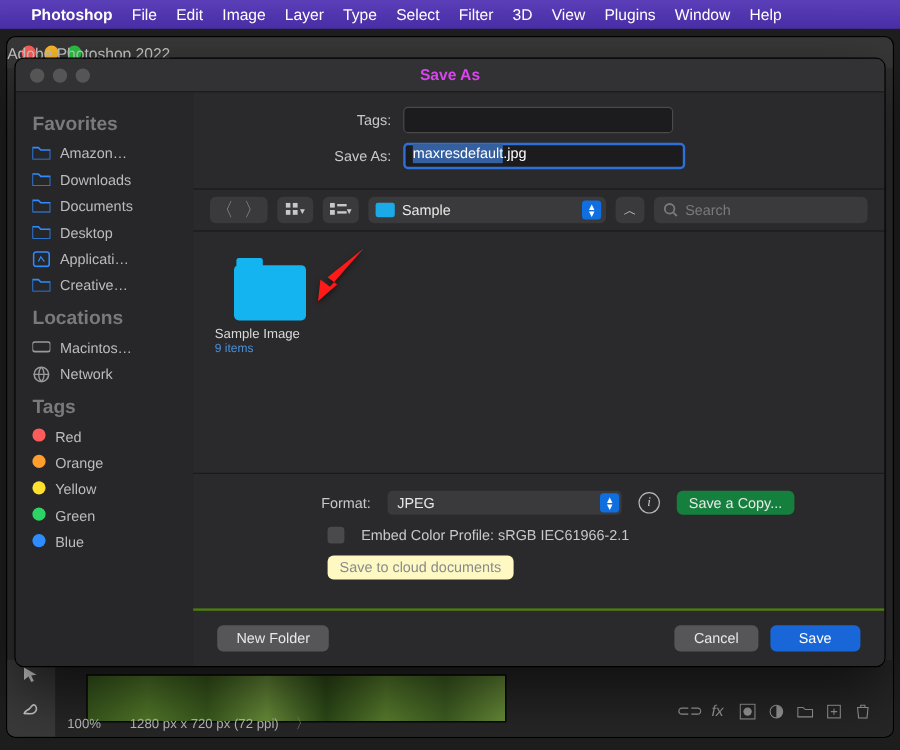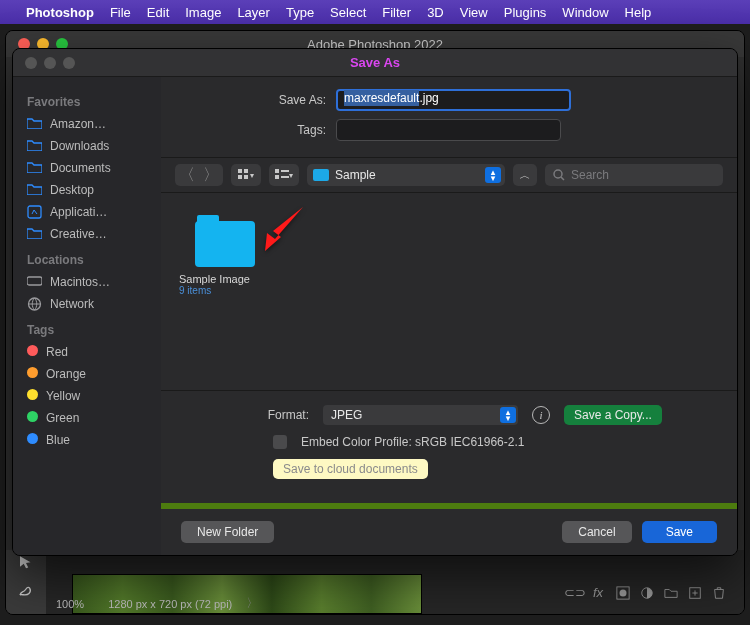--- a/index.html
+++ b/index.html
@@ -13,43 +13,43 @@
 
   
   .appwin { position: absolute; left: 5px; top: 30px; width: 740px; height: 585px; background: #303030; border: 1px solid #000; border-radius: 8px; overflow: hidden; }
   .appwin-titlebar { height: 26px; background: #383838; display: flex; align-items: center; position: relative; }
   .traffic { display: flex; gap: 7px; padding-left: 12px; }
   .dot { width: 12px; height: 12px; border-radius: 50%; }
   .dot.red { background: #ff5f57; }
   .dot.yel { background: #febc2e; }
   .dot.grn { background: #28c840; }
   .dot.gray { background: #555; }
-  .appwin-title { position: absolute; left: 0; right: 0; text-align: center; color: #c8c8c8; font-size: 13px; pointer-events: none; }
-
-  
-  .bottom-strip { position: absolute; left: 0; bottom: 0; right: 0; height: 64px; background: #262626; display: flex; align-items: flex-end; }
+  .appwin-title { position: absolute; left: 0; right: 0; color: #c8c8c8; font-size: 13px; pointer-events: none; }
+
+  
+  .bottom-strip { position: absolute; left: 0; bottom: 0; right: 0; height: 64px; background: #262626; display: flex; align-items: center; }
   .tool-col { width: 40px; height: 100%; background: #3a3a3a; display: flex; flex-direction: column; justify-content: flex-start; align-items: center; gap: 8px; padding-top: 4px; }
   .tool-col svg { width: 18px; height: 18px; }
   .canvas-prev { width: 350px; height: 40px; background: linear-gradient(90deg,#3a5a1e,#537a2a,#3a5a1e,#6a8f3a,#2e4a18,#5a7f2e,#3f5f22,#6a8f3a); margin-left: 26px; border: 1px solid #000; }
   .status-row { position: absolute; left: 40px; bottom: 2px; display: flex; align-items: center; gap: 14px; color: #bcbcbc; font-size: 11px; }
   .status-row .zoom { padding: 0 10px; }
   .status-row .chev { color: #888; font-size: 12px; }
   .icon-row { position: absolute; right: 18px; bottom: 14px; display: flex; gap: 10px; color: #9a9a9a; font-size: 13px; align-items: center; }
   .icon-row span { width: 16px; text-align: center; }
   .icon-row svg { width: 14px; height: 14px; fill: #9a9a9a; }
 
   
   .dialog { position: absolute; left: 12px; top: 48px; width: 726px; height: 508px; background: #2a2a2c; border: 1px solid #000; border-radius: 8px; box-shadow: 0 20px 50px rgba(0,0,0,.6); display: flex; flex-direction: column; overflow: hidden; }
   .dlg-titlebar { height: 28px; background: #323234; display: flex; align-items: center; position: relative; border-bottom: 1px solid #1a1a1a; }
   .dlg-title { position: absolute; left: 0; right: 0; text-align: center; color: #d946ef; font-size: 13px; font-weight: 600; }
   .dlg-body { flex: 1; display: flex; }
 
   
   .sidebar { width: 148px; background: #27272a; color: #bcbcbc; font-size: 12px; padding-top: 10px; overflow: hidden; }
-  .sb-head { color: #7a7a7d; font-size: 12px; font-weight: 600; padding: 8px 14px 4px; }
+  .sb-head { color: #7a7a7d; font-size: 16px; font-weight: 600; padding: 8px 14px 4px; }
   .sb-item { display: flex; align-items: flex-start; gap: 8px; padding: 4px 14px; white-space: nowrap; overflow: hidden; text-overflow: ellipsis; }
   .sb-item svg { flex: none; }
   .tagdot { width: 11px; height: 11px; border-radius: 50%; flex: none; }
 
   
   .pane { flex: 1; display: flex; flex-direction: column; background: #2a2a2c; }
   .form-top { padding: 12px 20px 8px; }
   .frow { display: flex; align-items: center; margin-bottom: 8px; }
   .flabel { width: 155px; text-align: right; color: #c8c8c8; font-size: 12px; padding-right: 10px; }
   .finput { height: 22px; background: #1c1c1e; border: 1px solid #4a4a4c; border-radius: 4px; color: #fff; font-size: 12px; padding: 0 6px; }
@@ -80,21 +80,21 @@
   .opts { border-top: 1px solid #1a1a1a; padding: 14px 20px; color: #c8c8c8; font-size: 12px; }
   .orow { display: flex; align-items: center; margin-bottom: 10px; gap: 14px; }
   .olabel { width: 128px; text-align: right; }
   .format-pop { width: 195px; height: 20px; background: #3a3a3c; border-radius: 4px; display: flex; align-items: center; padding: 0 8px; position: relative; color: #e8e8e8; }
   .format-pop .updn2 { position: absolute; right: 2px; width: 16px; height: 16px; background: #0f6fe0; border-radius: 3px; color: #fff; font-size: 9px; display: flex; flex-direction: column; align-items: center; justify-content: center; line-height: 6px; }
   .info { width: 18px; height: 18px; border: 1.5px solid #b8b8b8; border-radius: 50%; display: flex; align-items: center; justify-content: center; font-size: 11px; font-style: italic; font-family: Georgia, serif; }
   .btn { background: #15803d; color: #e8e8e8; border-radius: 5px; padding: 3px 10px; font-size: 12px; border: none; }
   .btn.dim { background: #fef9c3; color: #8a8a8c; }
   .chk { width: 14px; height: 14px; background: #4a4a4c; border-radius: 3px; flex: none; }
 
-  .dlg-footer { border-top: 6px solid #4d7c0f; padding: 12px 20px; display: flex; align-items: center; }
+  .dlg-footer { border-top: 2px solid #4d7c0f; padding: 12px 20px; display: flex; align-items: center; }
   .dlg-footer .spacer { flex: 1; }
   .fbtn { background: #565658; color: #e8e8e8; border-radius: 5px; padding: 4px 16px; font-size: 12px; border: none; margin-left: 10px; }
   .fbtn.primary { background: #1866d8; color: #fff; padding: 4px 24px; }
 </style>
 </head>
 <body>
 
 <div class="menubar">
   <span class="apple"></span>
   <span class="appname">Photoshop</span>
@@ -249,26 +249,26 @@
         </div>
       <div class="sb-item">
           <span class="tagdot" style="background:#2e8cff"></span>
           <span>Blue</span>
         </div>
     </div>
 
     <div class="pane">
       <div class="form-top">
         <div class="frow">
+          <div class="flabel">Tags:</div>
+          <div class="finput tags"></div>
+        </div>
+        <div class="frow">
           <div class="flabel">Save As:</div>
           <div class="finput filename"><span class="sel">maxresdefault</span><span>.jpg</span></div>
-        </div>
-        <div class="frow">
-          <div class="flabel">Tags:</div>
-          <div class="finput tags"></div>
         </div>
       </div>
 
       <div class="toolbar-row">
         <div class="navseg">
           <div class="navbtn">〈</div>
           <div class="navbtn">〉</div>
         </div>
         <div class="viewseg">
           <div class="viewbtn">

